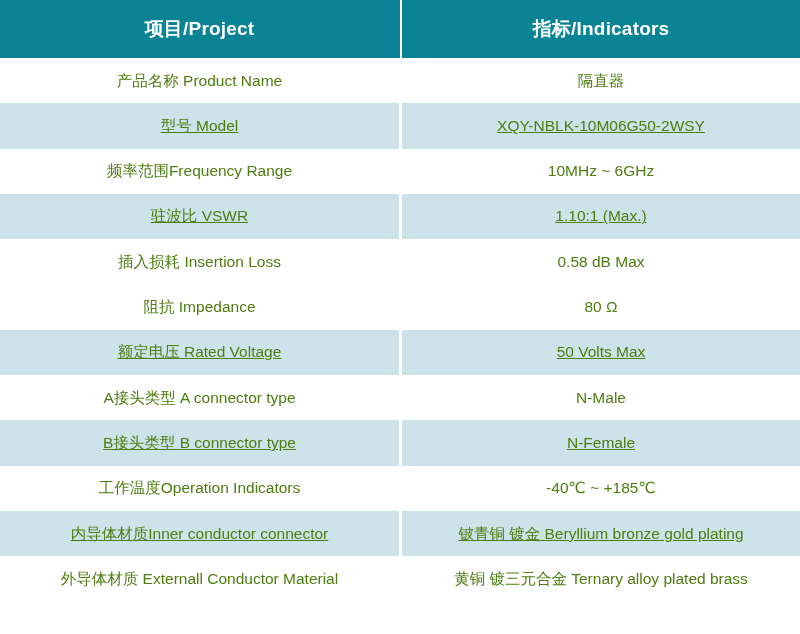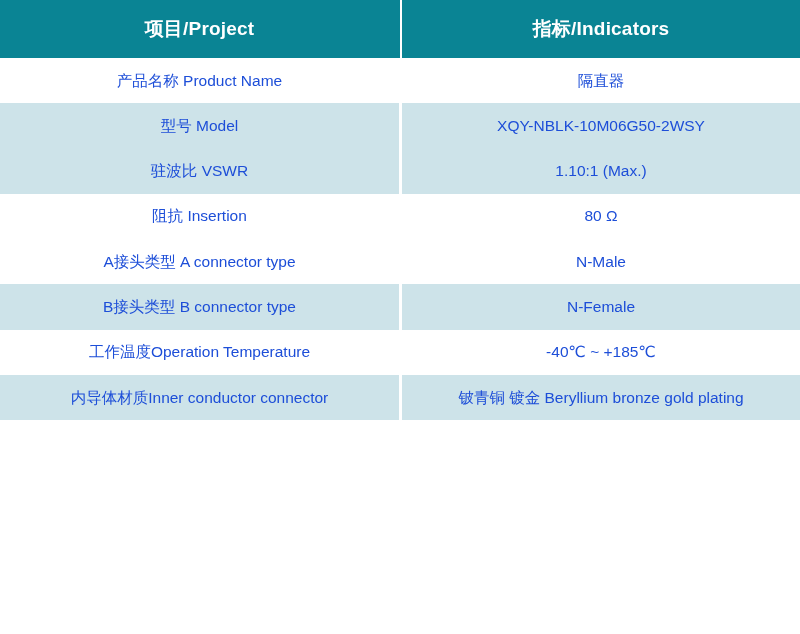--- a/index.html
+++ b/index.html
@@ -55,27 +55,28 @@
     height: 100%;
     background: #ffffff;
   }
 
   
   .row-odd td.cell {
     background: #ffffff;
   }
   .row-even td.cell {
     background: #cde3e9;
+    text-decoration: underline;
   }
   .row-odd td.col-gap,
   .row-even td.col-gap {
     background: #ffffff;
   }
   td.cell {
-    color: #1d4ed8;
+    color: #4d7c0f;
     font-size: 15.5px;
     font-weight: normal;
     line-height: 1.3;
     white-space: nowrap;
   }
   td.cell.small {
     font-size: 12.2px;
   }
 </style>
 </head>
@@ -100,44 +101,64 @@
       <tr class="row-odd">
         <td class="cell col-project">产品名称 Product Name</td>
         <td class="col-gap"></td>
         <td class="cell col-indicator">隔直器</td>
       </tr>
       <tr class="row-even">
         <td class="cell col-project">型号 Model</td>
         <td class="col-gap"></td>
         <td class="cell col-indicator">XQY-NBLK-10M06G50-2WSY</td>
       </tr>
+      <tr class="row-odd">
+        <td class="cell col-project">频率范围Frequency Range</td>
+        <td class="col-gap"></td>
+        <td class="cell col-indicator">10MHz ~ 6GHz</td>
+      </tr>
       <tr class="row-even">
         <td class="cell col-project">驻波比 VSWR</td>
         <td class="col-gap"></td>
         <td class="cell col-indicator">1.10:1 (Max.)</td>
       </tr>
       <tr class="row-odd">
-        <td class="cell col-project">阻抗 Insertion</td>
+        <td class="cell col-project">插入损耗 Insertion Loss</td>
+        <td class="col-gap"></td>
+        <td class="cell col-indicator">0.58 dB Max</td>
+      </tr>
+      <tr class="row-odd">
+        <td class="cell col-project">阻抗 Impedance</td>
         <td class="col-gap"></td>
         <td class="cell col-indicator">80 Ω</td>
+      </tr>
+      <tr class="row-even">
+        <td class="cell col-project">额定电压 Rated Voltage</td>
+        <td class="col-gap"></td>
+        <td class="cell col-indicator">50 Volts Max</td>
       </tr>
       <tr class="row-odd">
         <td class="cell col-project">A接头类型 A connector type</td>
         <td class="col-gap"></td>
         <td class="cell col-indicator">N-Male</td>
       </tr>
       <tr class="row-even">
         <td class="cell col-project">B接头类型 B connector type</td>
         <td class="col-gap"></td>
         <td class="cell col-indicator">N-Female</td>
       </tr>
       <tr class="row-odd">
-        <td class="cell col-project">工作温度Operation Temperature</td>
+        <td class="cell col-project">工作温度Operation Indicators</td>
         <td class="col-gap"></td>
         <td class="cell col-indicator">-40℃ ~ +185℃</td>
       </tr>
       <tr class="row-even">
         <td class="cell col-project">内导体材质Inner conductor connector</td>
         <td class="col-gap"></td>
         <td class="cell col-indicator">铍青铜 镀金 Beryllium bronze gold plating</td>
       </tr>
+      <tr class="row-odd">
+        <td class="cell col-project">外导体材质 Externall Conductor Material</td>
+        <td class="col-gap"></td>
+        <td class="cell col-indicator">黄铜 镀三元合金 Ternary alloy plated brass</td>
+      </tr>
     </tbody>
 </table>
 
 </body></html>

